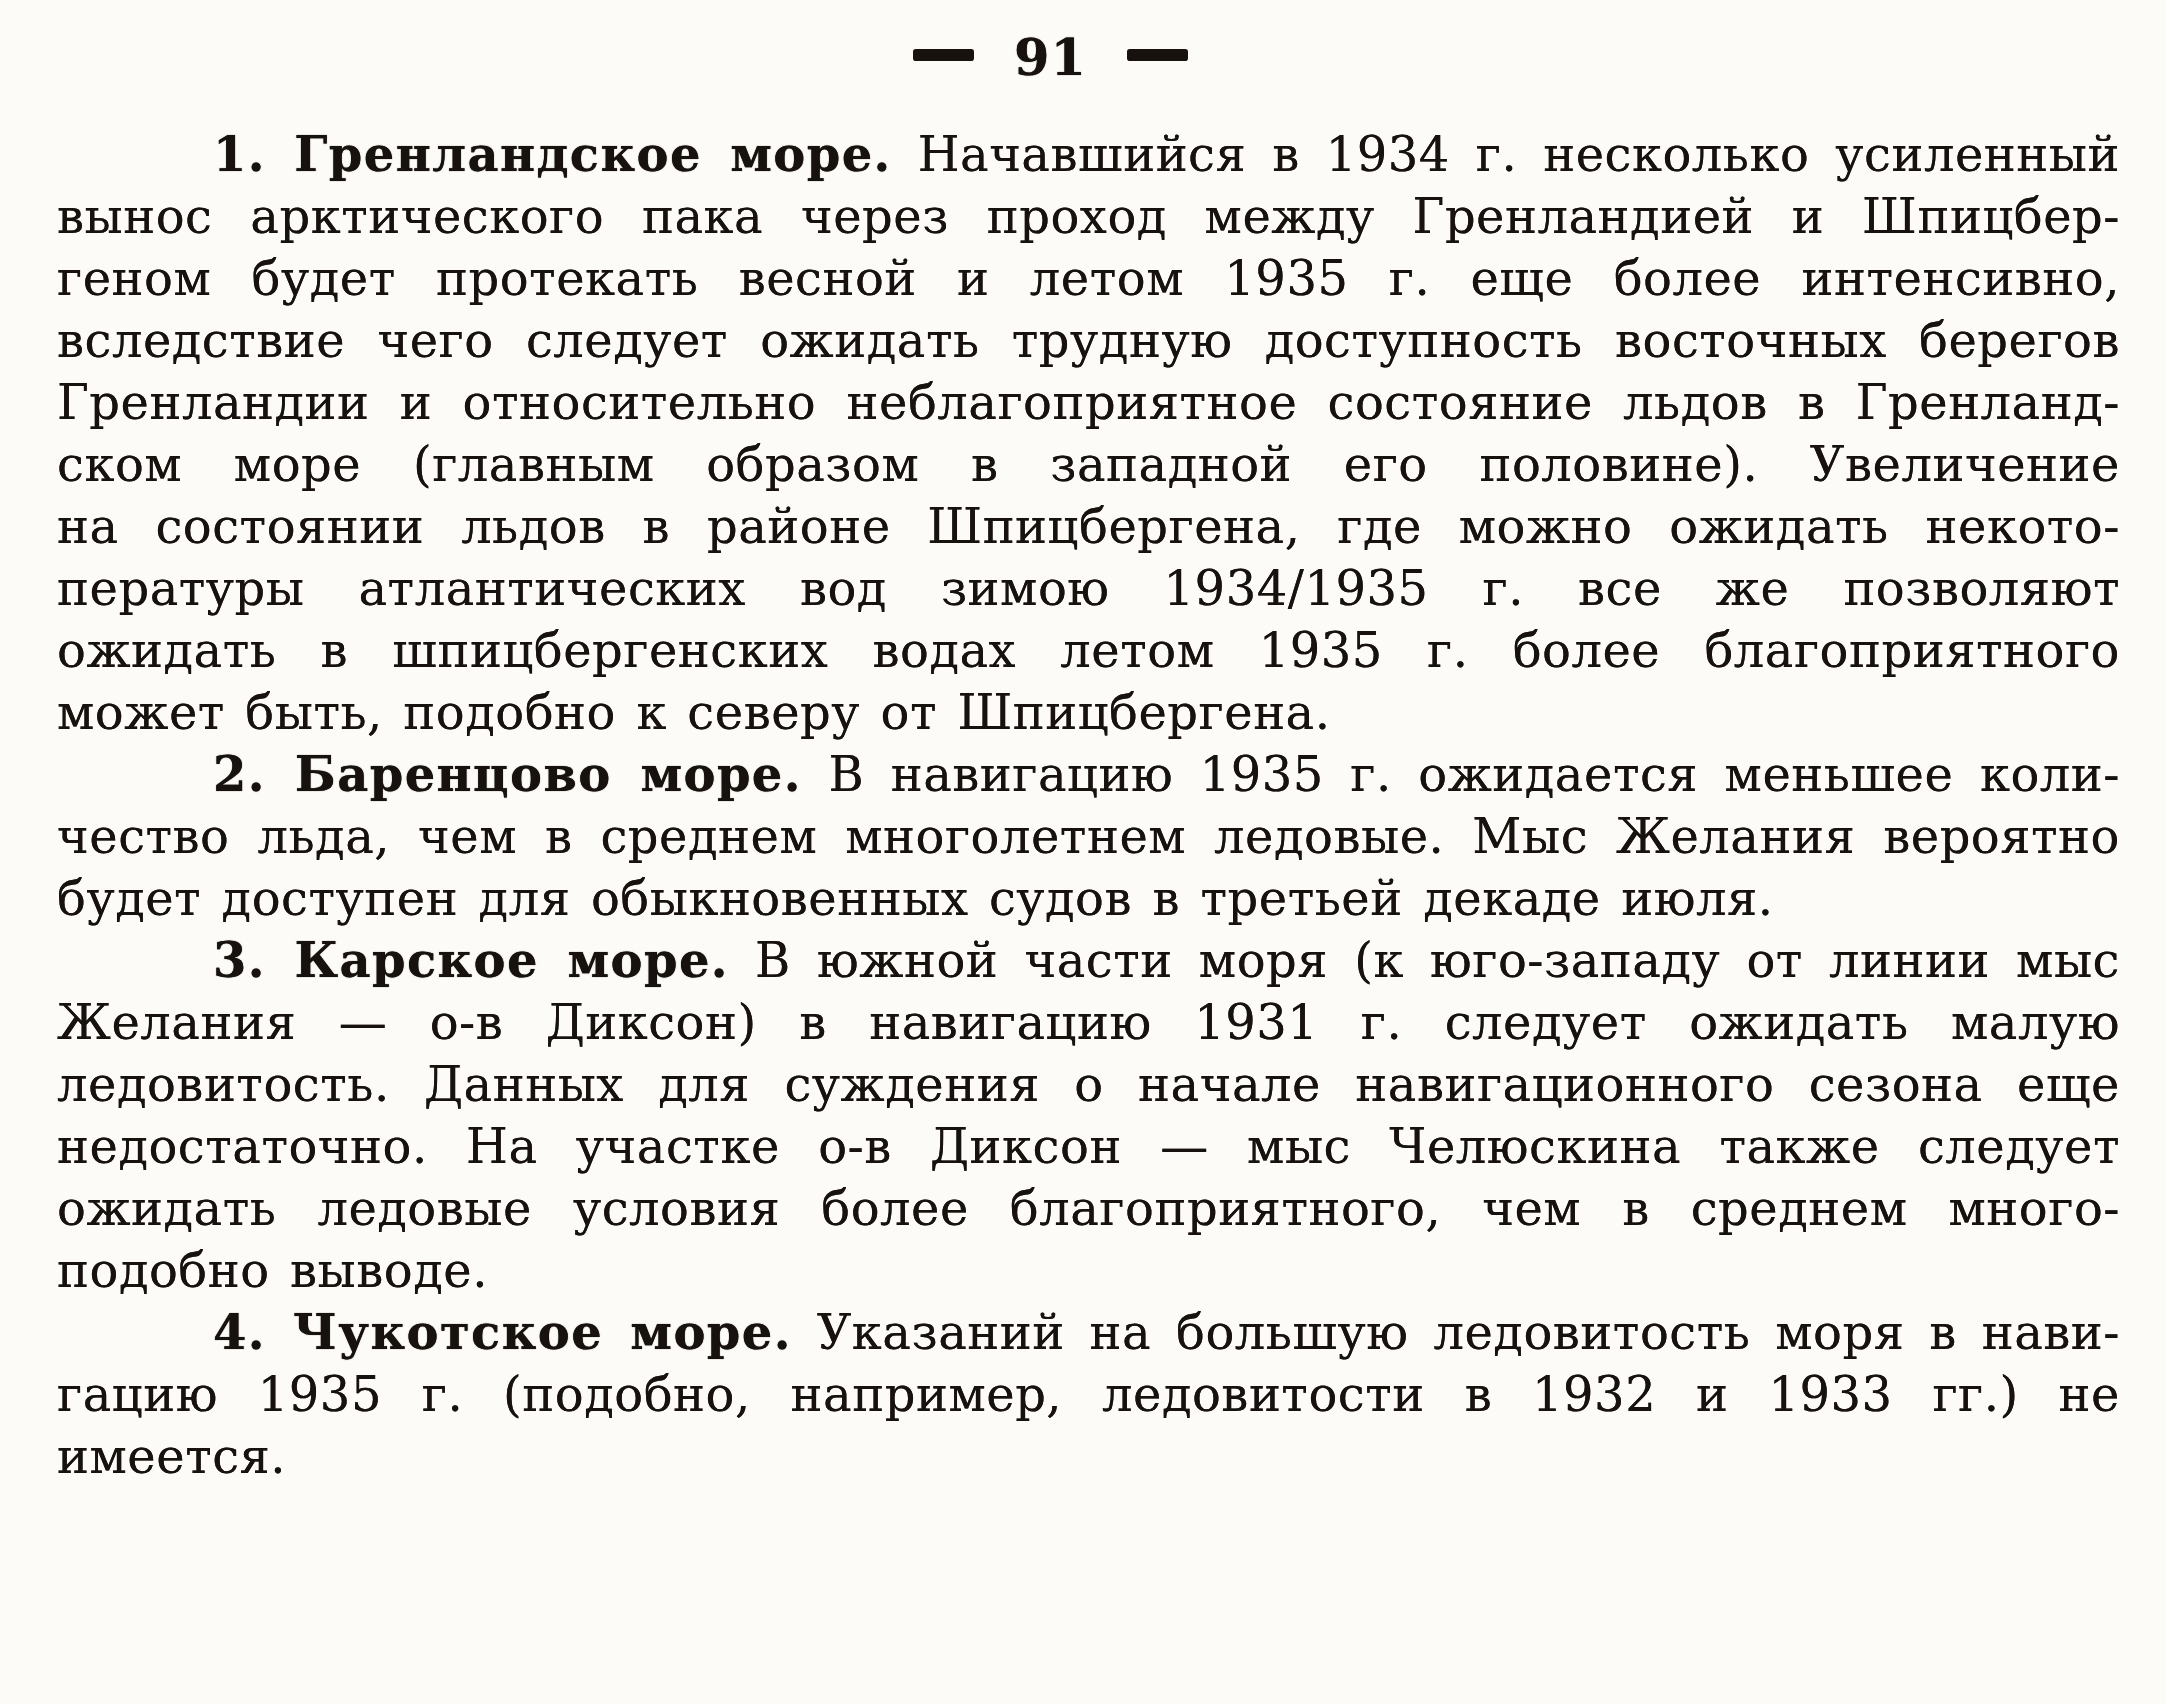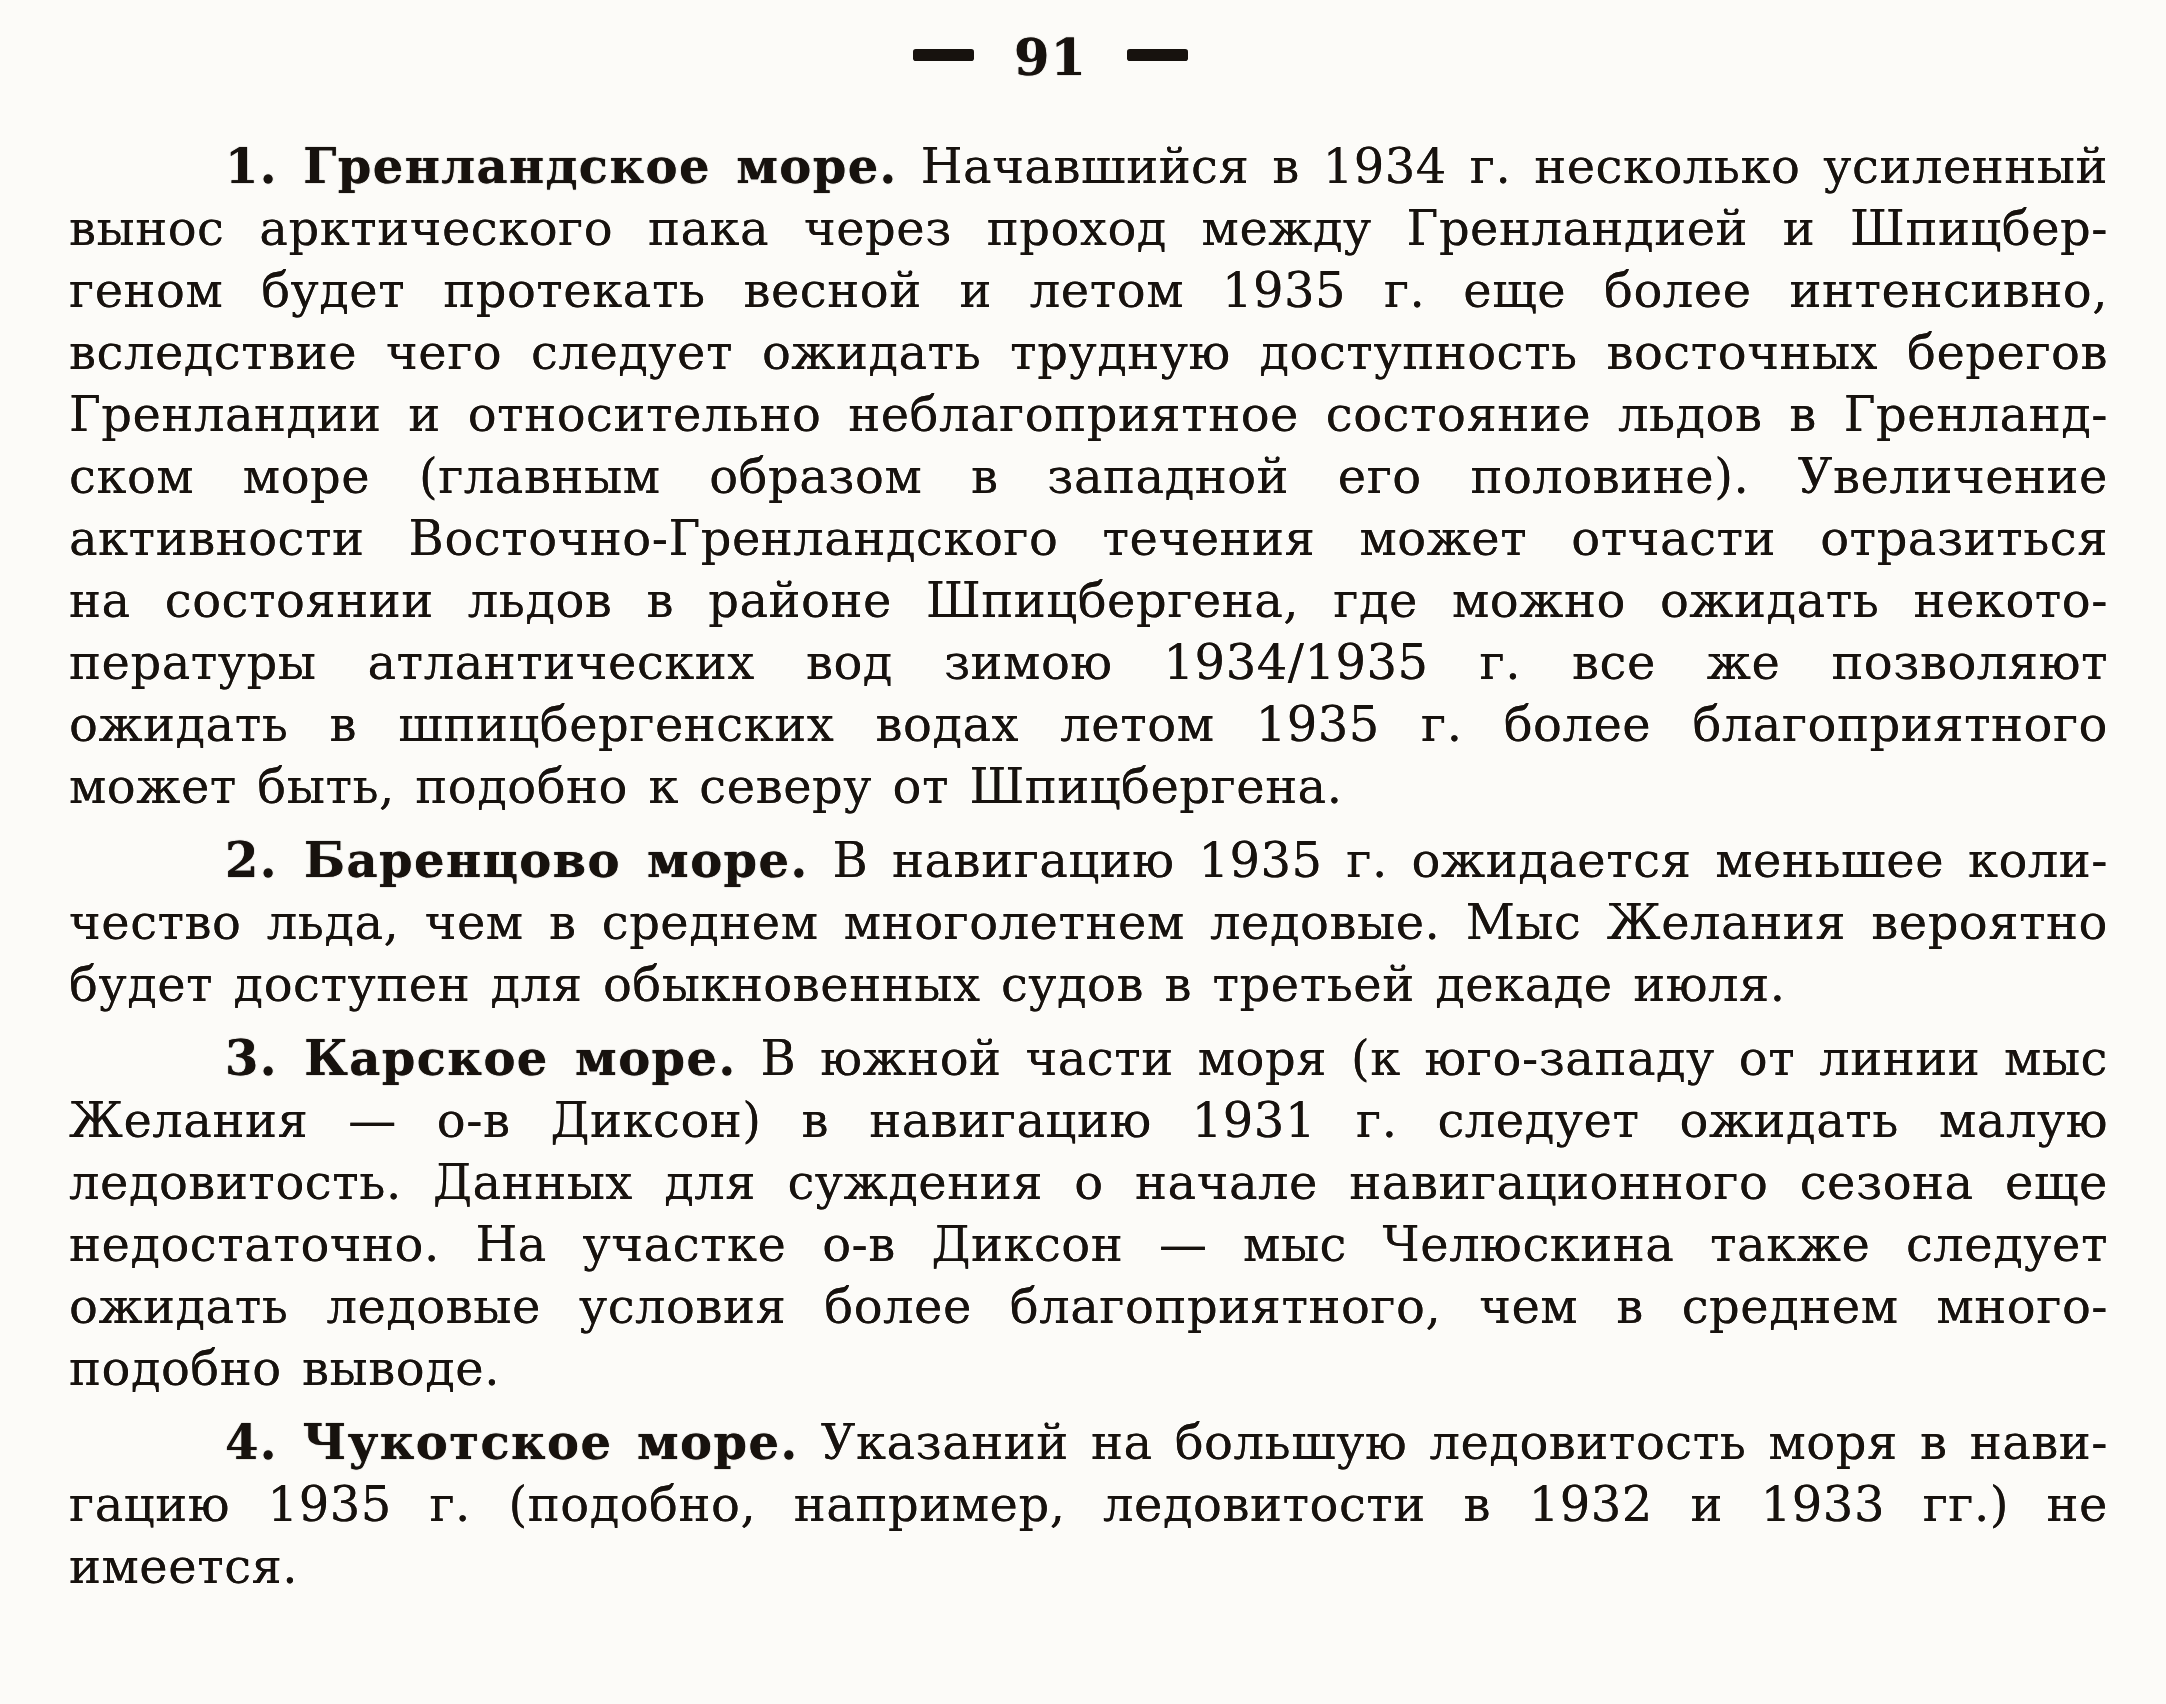--- a/index.html
+++ b/index.html
@@ -44,21 +44,21 @@
     display: inline-block;
     margin: 0 40px;
     text-shadow: 0 0 0.9px #17120e;
   }
   .content {
     position: absolute;
     left: 57px;
     top: 123px;
     width: 2063px;
   }
-  .paragraph { margin: 12px; }
+  .paragraph { margin: 0; }
   .line {
     font-size: 48px;
     line-height: 62px;
     height: 62px;
     letter-spacing: 0.5px;
     word-spacing: 4.7px;
     text-align: justify;
     text-align-last: justify;
     white-space: nowrap;     
     text-shadow: 0 0 0.6px rgba(23, 18, 14, 0.85);
@@ -81,21 +81,20 @@
   </div>
 
   <div class="content">
     <section class="paragraph">
         <div class="line first"><span class="lead">1. Гренландское море.</span> Начавшийся в 1934 г. несколько усиленный</div>
         <div class="line">вынос арктического пака через проход между Гренландией и Шпицбер-</div>
         <div class="line">геном будет протекать весной и летом 1935 г. еще более интенсивно,</div>
         <div class="line">вследствие чего следует ожидать трудную доступность восточных берегов</div>
         <div class="line">Гренландии и относительно неблагоприятное состояние льдов в Гренланд-</div>
         <div class="line">ском море (главным образом в западной его половине). Увеличение</div>
-        <div class="line">активности Восточно-Гренландского течения может отчасти отразиться</div>
         <div class="line">на состоянии льдов в районе Шпицбергена, где можно ожидать некото-</div>
         <div class="line">пературы атлантических вод зимою 1934/1935 г. все же позволяют</div>
         <div class="line">ожидать в шпицбергенских водах летом 1935 г. более благоприятного</div>
         <div class="line last">может быть, подобно к северу от Шпицбергена.</div>
       </section>
     <section class="paragraph">
         <div class="line first"><span class="lead">2. Баренцово море.</span> В навигацию 1935 г. ожидается меньшее коли-</div>
         <div class="line">чество льда, чем в среднем многолетнем ледовые. Мыс Желания вероятно</div>
         <div class="line last">будет доступен для обыкновенных судов в третьей декаде июля.</div>
       </section>

